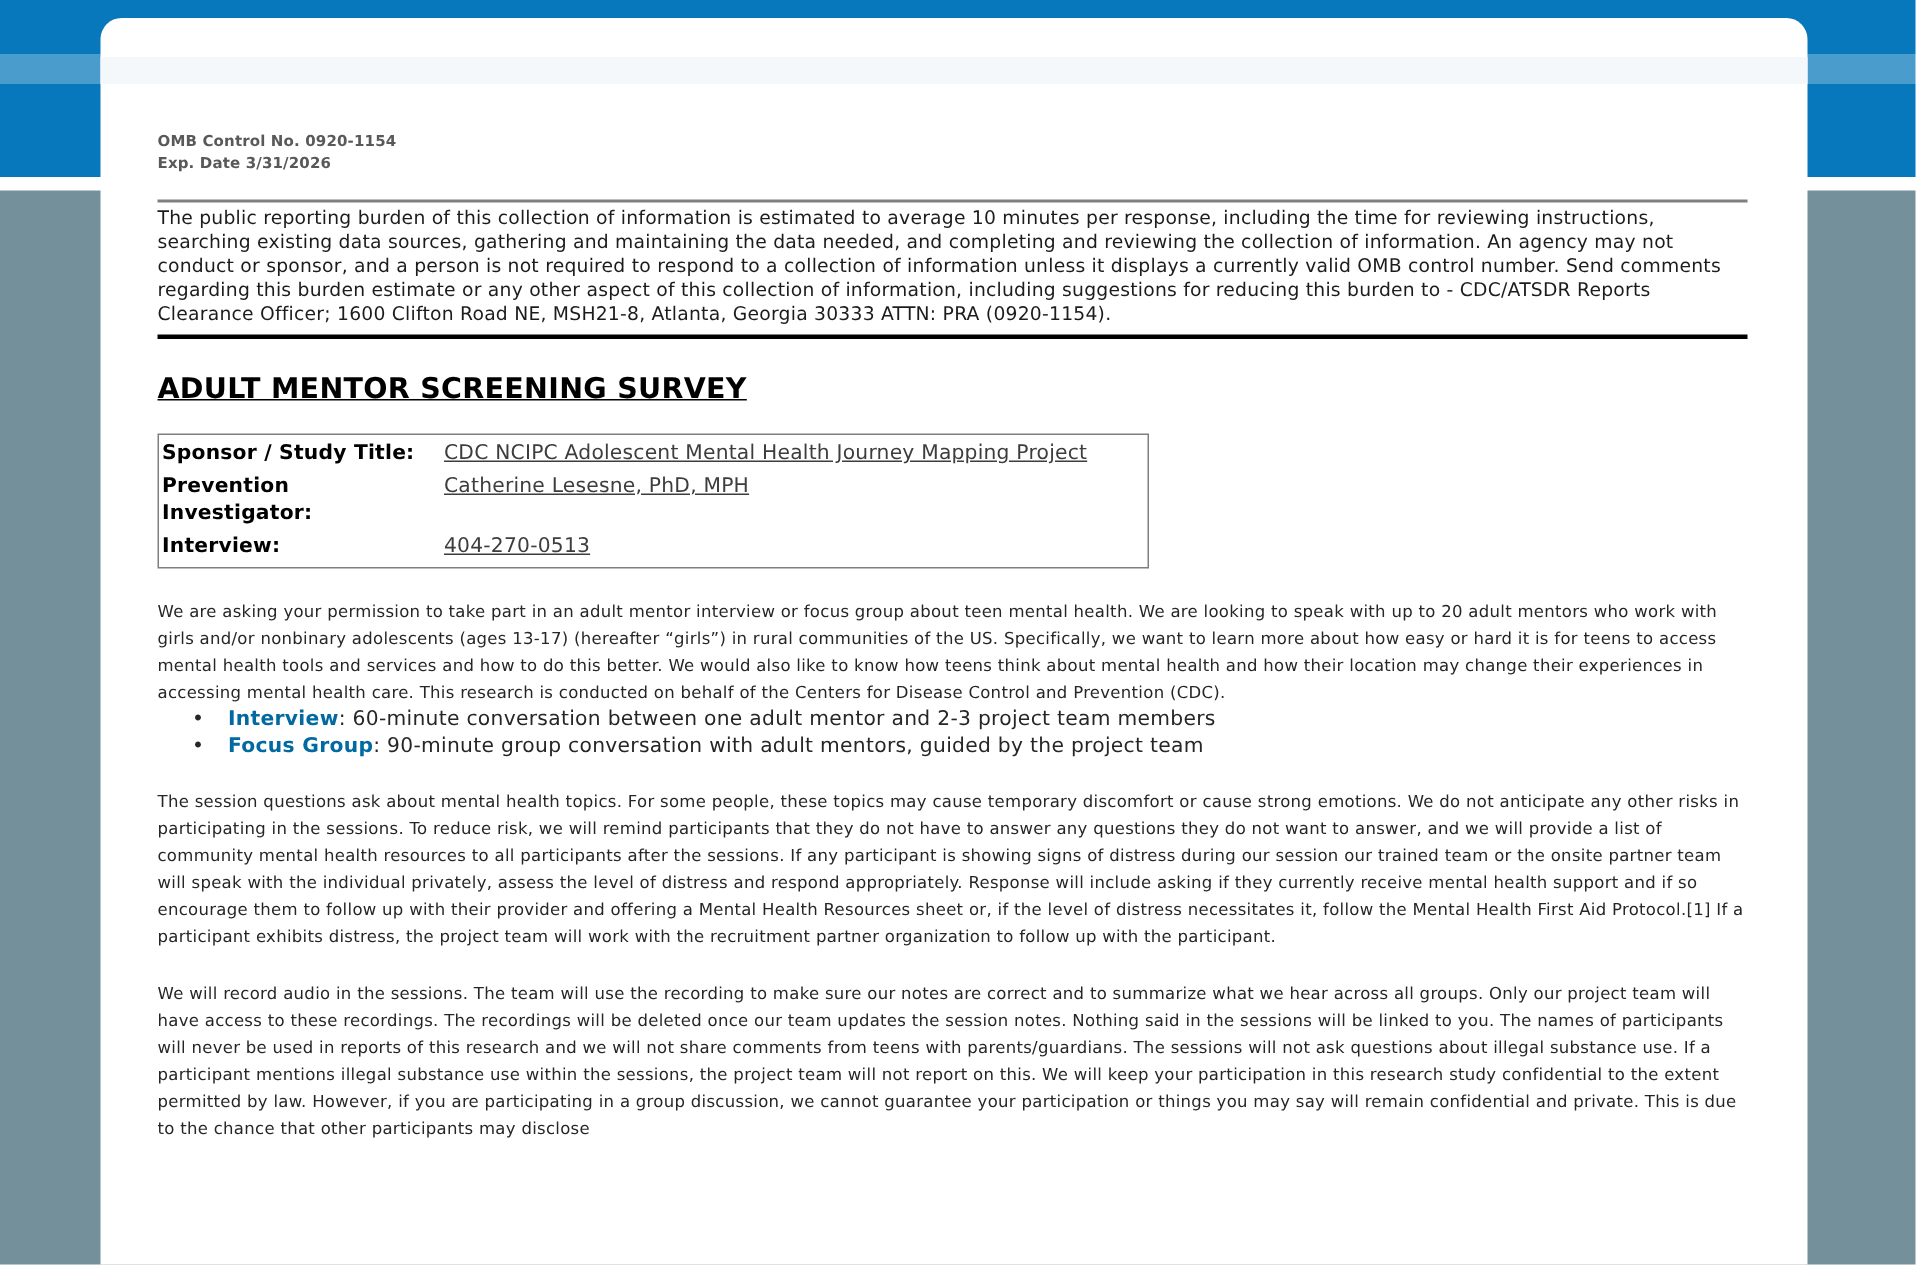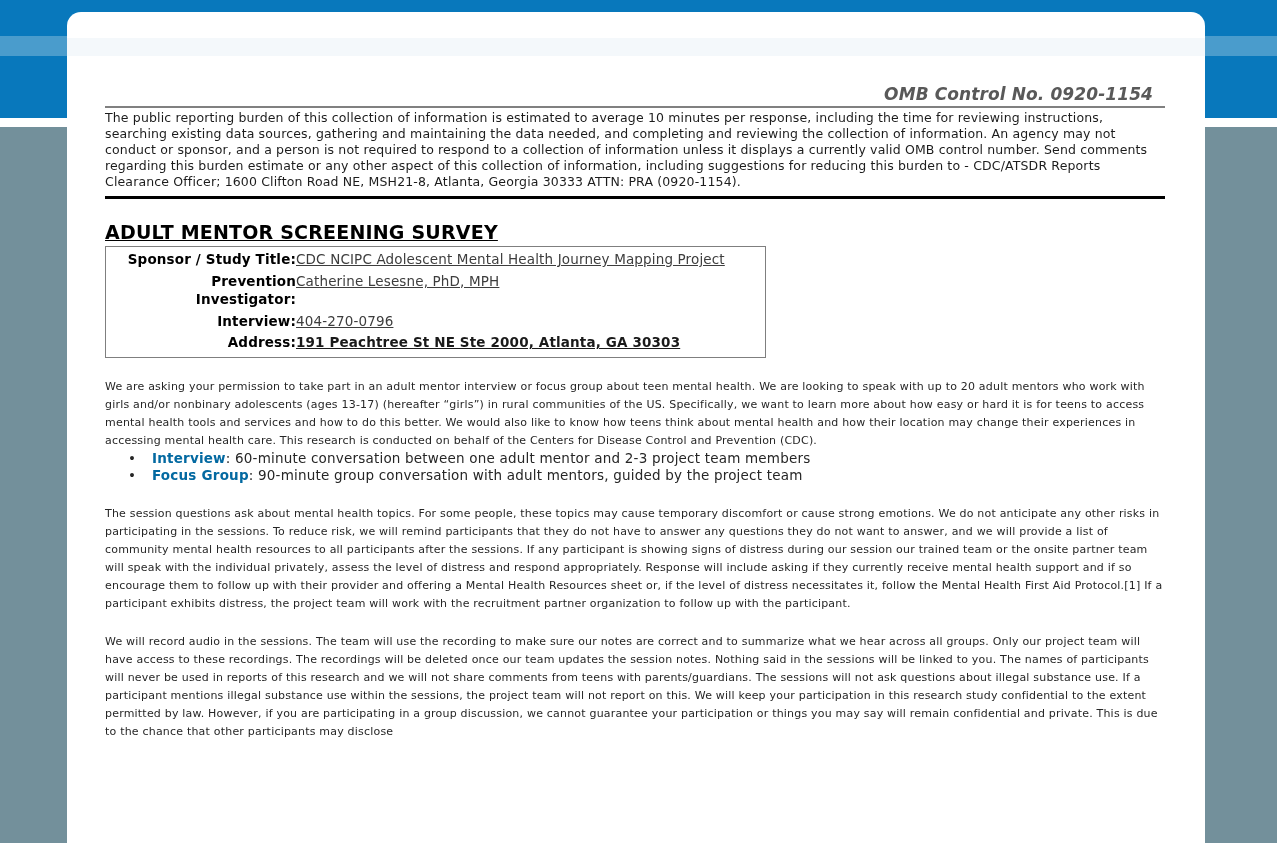--- a/index.html
+++ b/index.html
@@ -20,46 +20,45 @@
   
   .card {
     position: absolute; left: 67px; top: 12px; width: 1138px; bottom: 0;
     background: #ffffff; border-radius: 14px 14px 0 0;
   }
   .card-stripe { position: absolute; top: 26px; left: 0; right: 0; height: 18px; background: #F4F8FB; }
 
   .content { position: absolute; left: 38px; right: 40px; top: 0; }
 
   .omb {
-    margin-top: 75px; text-align: right; padding-right: 12px;
-    font-size: 17px; font-weight: bold; color: #595959; line-height: 15px;
+    margin-top: 75px; text-align: left; padding-right: 12px;
+    font-size: 10px; font-weight: bold; color: #595959; line-height: 15px;
     letter-spacing: 0.1px;
-    font-style: italic;
   }
 
   .burden {
-    margin-top: 4px;
+    margin-top: 16px;
     border-top: 2px solid #808080;
     border-bottom: 3px solid #000000;
     padding: 2px 0 6px 0;
     font-size: 12.5px; line-height: 16px; color: #1c1c1c;
     letter-spacing: 0.15px;
   }
 
   .title {
     margin: 22px 0 0 0;
     font-size: 19px; font-weight: bold; color: #000000;
     text-decoration: underline; letter-spacing: 0.2px;
   }
 
   .study-table {
-    margin-top: 3px; width: 661px; box-sizing: border-box;
+    margin-top: 19px; width: 661px; box-sizing: border-box;
     border: 1px solid #7f7f7f;
     padding: 3px 20px 5px 2px;
-    font-size: 13.5px; line-height: 18.5px; letter-spacing: 0.15px; text-align: right;
+    font-size: 13.5px; line-height: 18.5px; letter-spacing: 0.15px;
   }
   .trow { display: flex; }
   .trow + .trow { margin-top: 3px; }
   .tlabel { width: 188px; flex-shrink: 0; font-weight: bold; color: #000000; }
   .tvalue { color: #3d3d3d; text-decoration: underline; }
   .tvalue.bold { font-weight: bold; color: #1a1a1a; }
 
   .para {
     margin: 20px 0 0 0;
     font-size: 11px; line-height: 18px; color: #262626;
@@ -86,42 +85,39 @@
   <div class="band-white-gap"></div>
   <div class="band-gray"></div>
 
   <div class="card">
     <div class="card-stripe"></div>
 
     <div class="content">
 
       <div class="omb">
         <div>OMB Control No. 0920-1154</div>
+        <div>Exp. Date 3/31/2026</div>
       </div>
 
       <div class="burden">The public reporting burden of this collection of information is estimated to average 10 minutes per response, including the time for reviewing instructions, searching existing data sources, gathering and maintaining the data needed, and completing and reviewing the collection of information. An agency may not conduct or sponsor, and a person is not required to respond to a collection of information unless it displays a currently valid OMB control number. Send comments regarding this burden estimate or any other aspect of this collection of information, including suggestions for reducing this burden to - CDC/ATSDR Reports Clearance Officer; 1600 Clifton Road NE, MSH21-8, Atlanta, Georgia 30333 ATTN: PRA (0920-1154).</div>
 
       <div class="title">ADULT MENTOR SCREENING SURVEY</div>
 
       <div class="study-table">
         <div class="trow">
           <div class="tlabel">Sponsor / Study Title:</div>
           <div class="tvalue">CDC NCIPC Adolescent Mental Health Journey Mapping Project</div>
         </div>
         <div class="trow">
           <div class="tlabel">Prevention Investigator:</div>
           <div class="tvalue">Catherine Lesesne, PhD, MPH</div>
         </div>
         <div class="trow">
           <div class="tlabel">Interview:</div>
-          <div class="tvalue">404-270-0796</div>
-        </div>
-        <div class="trow">
-          <div class="tlabel">Address:</div>
-          <div class="tvalue bold">191 Peachtree St NE Ste 2000, Atlanta, GA 30303</div>
+          <div class="tvalue">404-270-0513</div>
         </div>
       </div>
 
       <div class="para">We are asking your permission to take part in an adult mentor interview or focus group about teen mental health. We are looking to speak with up to 20 adult mentors who work with girls and/or nonbinary adolescents (ages 13-17) (hereafter “girls”) in rural communities of the US. Specifically, we want to learn more about how easy or hard it is for teens to access mental health tools and services and how to do this better. We would also like to know how teens think about mental health and how their location may change their experiences in accessing mental health care. This research is conducted on behalf of the Centers for Disease Control and Prevention (CDC).</div>
 
 
       <div class="bullets">
         <div class="bullet-item">
           <span class="dot">•</span>
           <span><span class="term">Interview</span><span>: 60-minute conversation between one adult mentor and 2-3 project team members</span></span>

